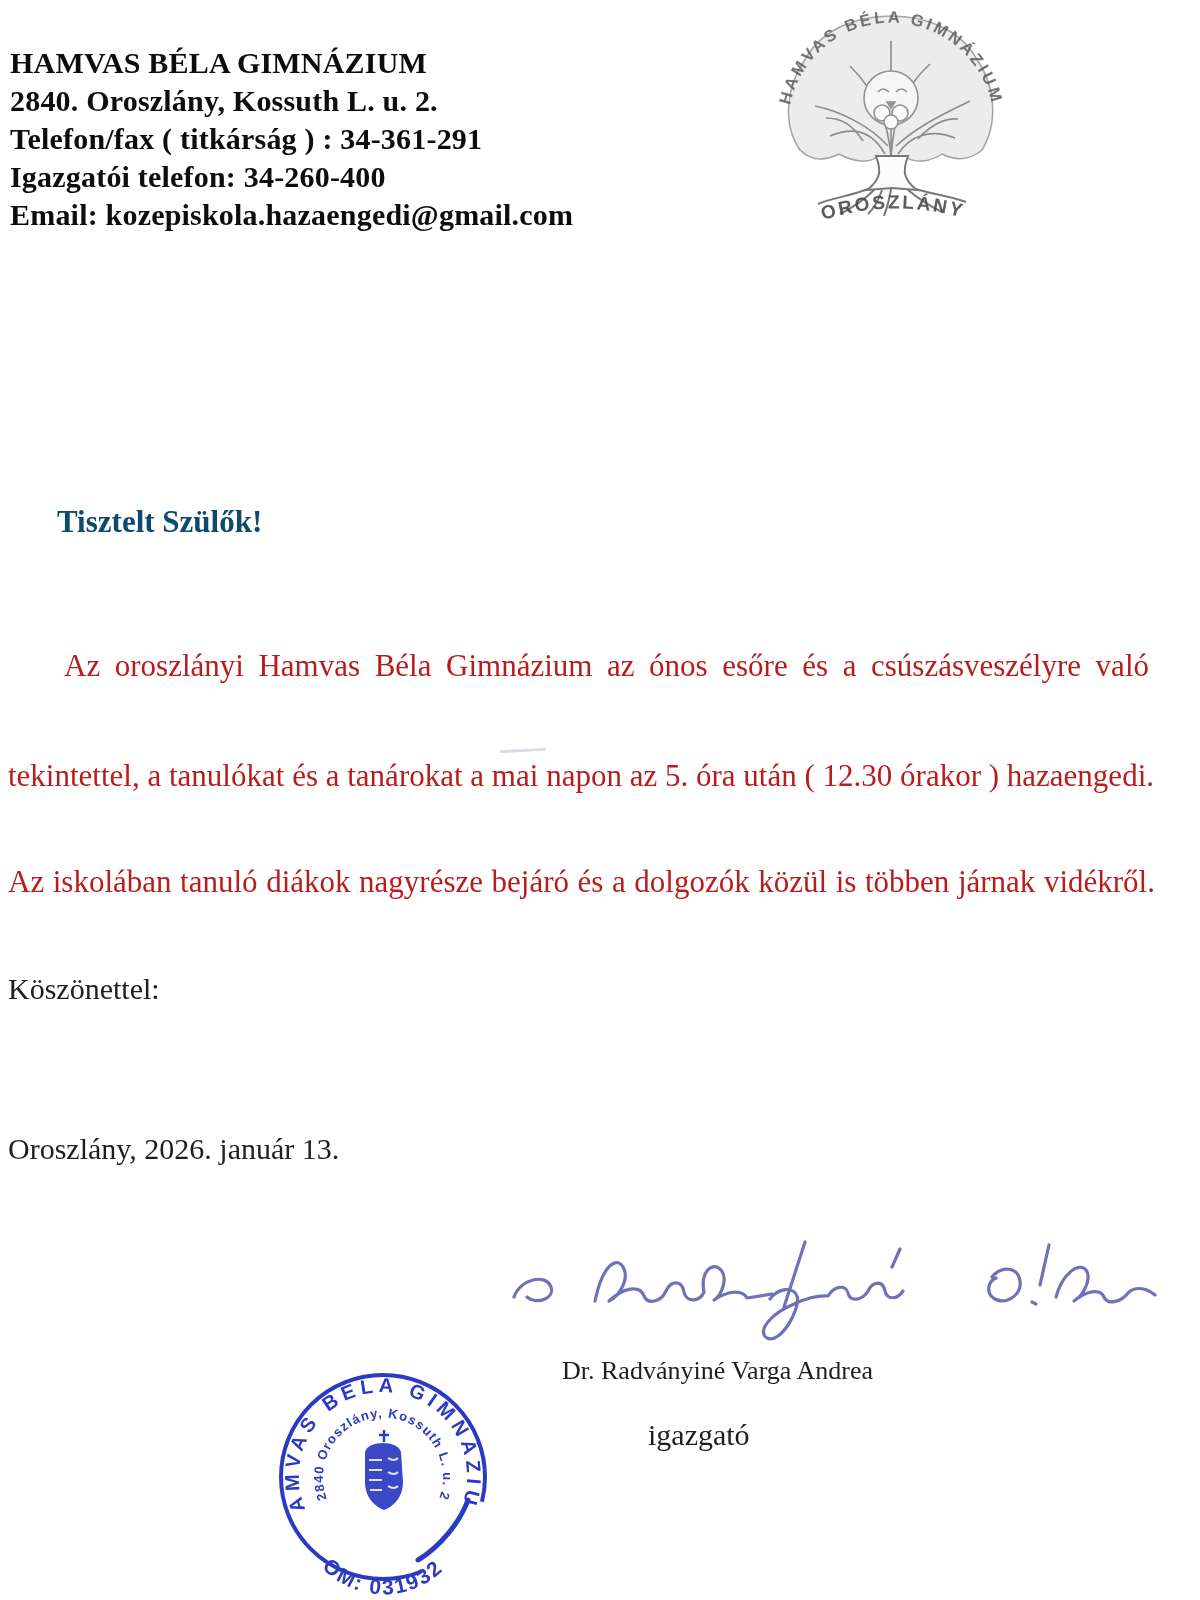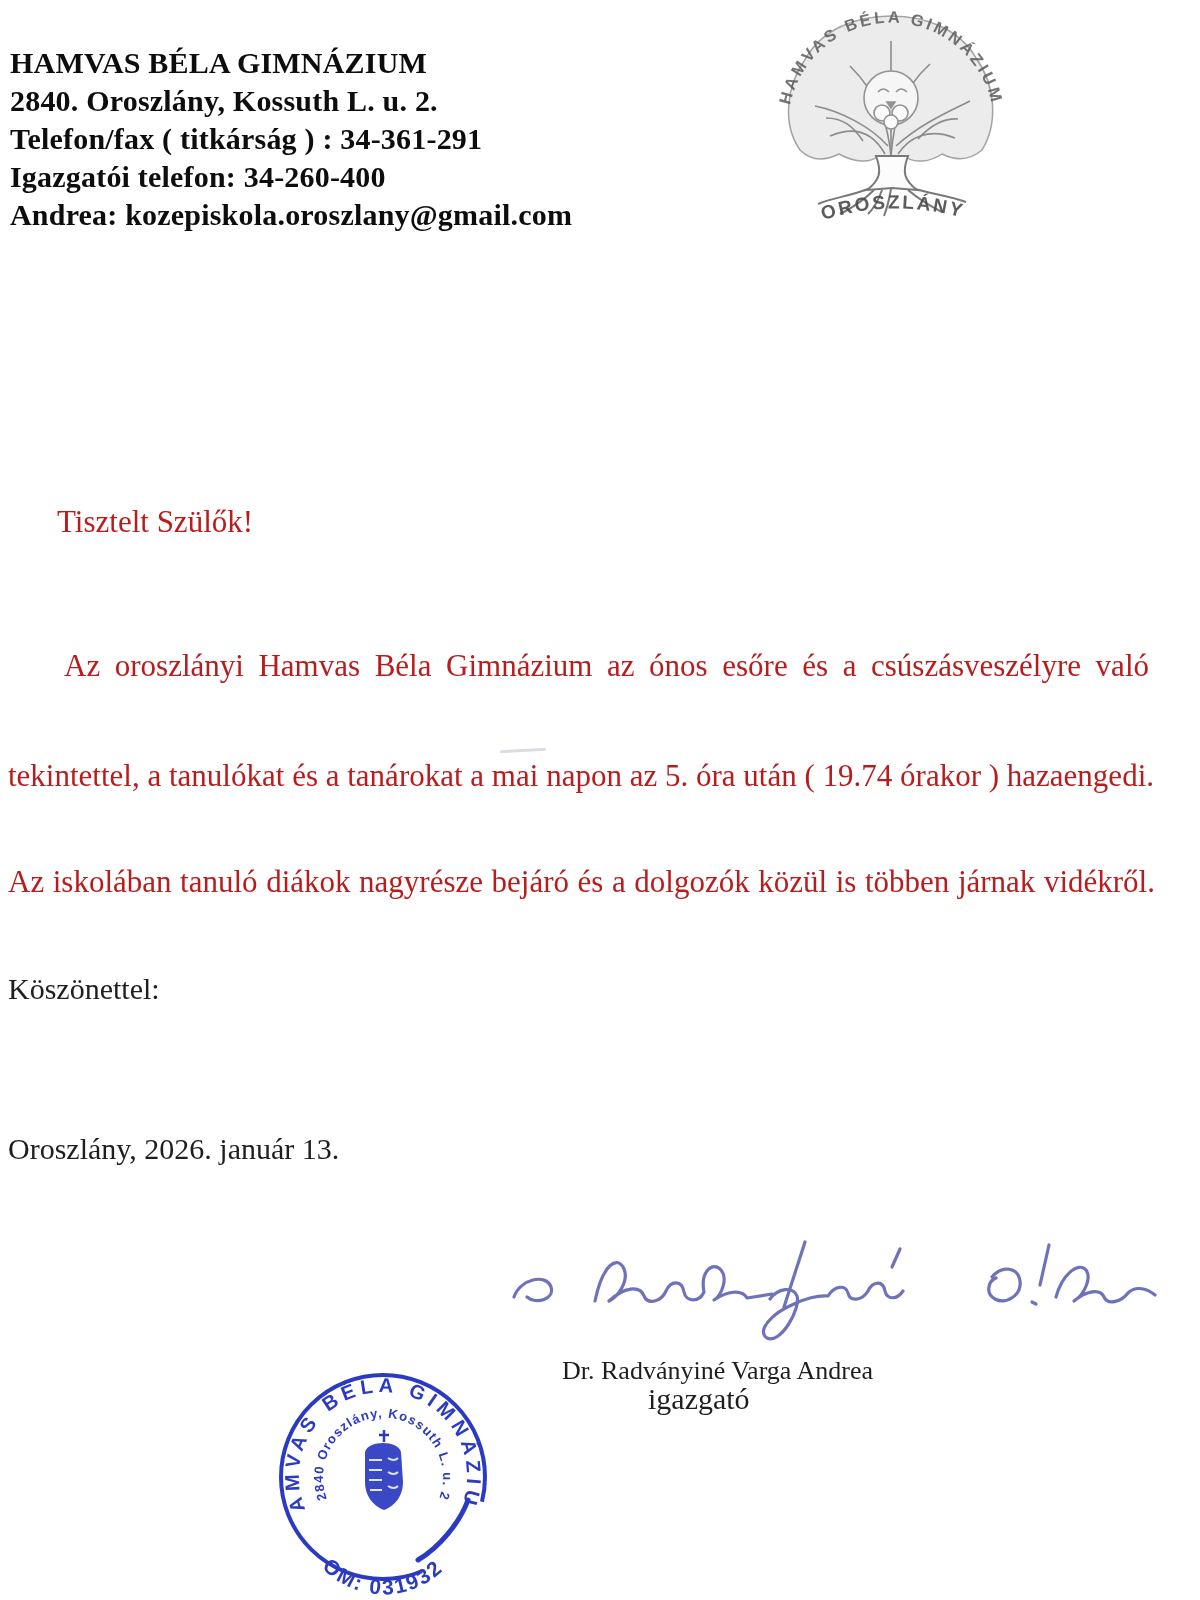--- a/index.html
+++ b/index.html
@@ -10,29 +10,29 @@
   }
   .abs{position:absolute;}
   .hdr{
     left:10px;top:44px;font-weight:bold;font-size:30px;line-height:38px;
     color:#0d0d0d;letter-spacing:0.2px;white-space:nowrap;
   }
   .ref{
     left:740px;top:300px;font-weight:bold;font-size:30px;line-height:38px;
     color:#0d0d0d;white-space:nowrap;
   }
-  .salutation{left:57px;top:504px;font-weight:normal;font-size:31px;color:#b91c1c;white-space:nowrap;}
+  .salutation{left:57px;top:504px;font-weight:bold;font-size:31px;color:#0c4a6e;white-space:nowrap;}
   .bodyline{font-size:31px;color:#b91c1c;text-align:justify;text-align-last:justify;overflow:hidden;height:40px;}
   .l1{left:64px;right:51px;top:648px;}
   .l2{left:8px;right:46px;top:758px;}
   .l3{left:8px;right:45px;top:864px;}
   .closing{left:8px;top:972px;font-size:30px;white-space:nowrap;text-align:right;}
   .dateline{left:8px;top:1132px;font-size:30px;white-space:nowrap;}
   .signer{left:562px;top:1356px;font-size:26px;white-space:nowrap;}
-  .signer-title{left:648px;top:1382px;font-size:30px;white-space:nowrap;}
+  .signer-title{left:648px;top:1418px;font-size:30px;white-space:nowrap;}
   .artifact{left:500px;top:749px;width:46px;height:3px;background:#d9dce3;border-radius:2px;transform:rotate(-3deg);}
   .logo-svg{left:768px;top:6px;}
   .sig-svg{left:500px;top:1233px;}
   .stamp-svg{left:268px;top:1360px;}
   .logo-arc-text{font-family:"Liberation Sans","DejaVu Sans",sans-serif;font-size:16.5px;font-weight:bold;
     letter-spacing:3px;fill:#5c5c5c;opacity:.85;}
   .logo-bot-text{font-family:"Liberation Sans","DejaVu Sans",sans-serif;font-size:19px;font-weight:bold;
     letter-spacing:2.5px;fill:#4b4b4b;opacity:.9;}
   .stamp-top-text{font-family:"Liberation Sans","DejaVu Sans",sans-serif;font-size:20px;font-weight:bold;
     letter-spacing:5px;}
@@ -94,30 +94,30 @@
     <text class="logo-bot-text" text-anchor="middle">
       <textPath href="#lgBot" startOffset="50%">OROSZLÁNY</textPath>
     </text>
   </svg>
 
   <div class="abs hdr">
     <div>HAMVAS BÉLA GIMNÁZIUM</div>
     <div>2840. Oroszlány, Kossuth L. u. 2.</div>
     <div>Telefon/fax ( titkárság ) : 34-361-291</div>
     <div>Igazgatói telefon: 34-260-400</div>
-    <div>Andrea: kozepiskola.oroszlany@gmail.com</div>
+    <div>Email: kozepiskola.hazaengedi@gmail.com</div>
   </div>
 
 
   <div class="abs salutation">Tisztelt Szülők!</div>
 
   <div class="abs artifact"></div>
 
   <div class="abs bodyline l1">Az oroszlányi Hamvas Béla Gimnázium az ónos esőre és a csúszásveszélyre való</div>
-  <div class="abs bodyline l2">tekintettel, a tanulókat és a tanárokat a mai napon az 5. óra után ( 19.74 órakor ) hazaengedi.</div>
+  <div class="abs bodyline l2">tekintettel, a tanulókat és a tanárokat a mai napon az 5. óra után ( 12.30 órakor ) hazaengedi.</div>
   <div class="abs bodyline l3">Az iskolában tanuló diákok nagyrésze bejáró és a dolgozók közül is többen járnak vidékről.</div>
 
   <div class="abs closing">Köszönettel:</div>
   <div class="abs dateline">Oroszlány, 2026. január 13.</div>
 
   <svg class="abs sig-svg" width="660" height="125" viewBox="0 0 660 125">
     <g stroke="#6267b3" stroke-width="3.2" fill="none" stroke-linecap="round" stroke-linejoin="round" opacity="0.92">
       <path d="M 14 64 C 20 46 46 40 51 54 C 55 66 36 72 27 64"></path>
       <path d="M 95 68 C 103 30 118 22 124 36 C 129 48 118 64 109 68
                C 124 54 140 52 144 63 C 148 72 161 69 166 58

